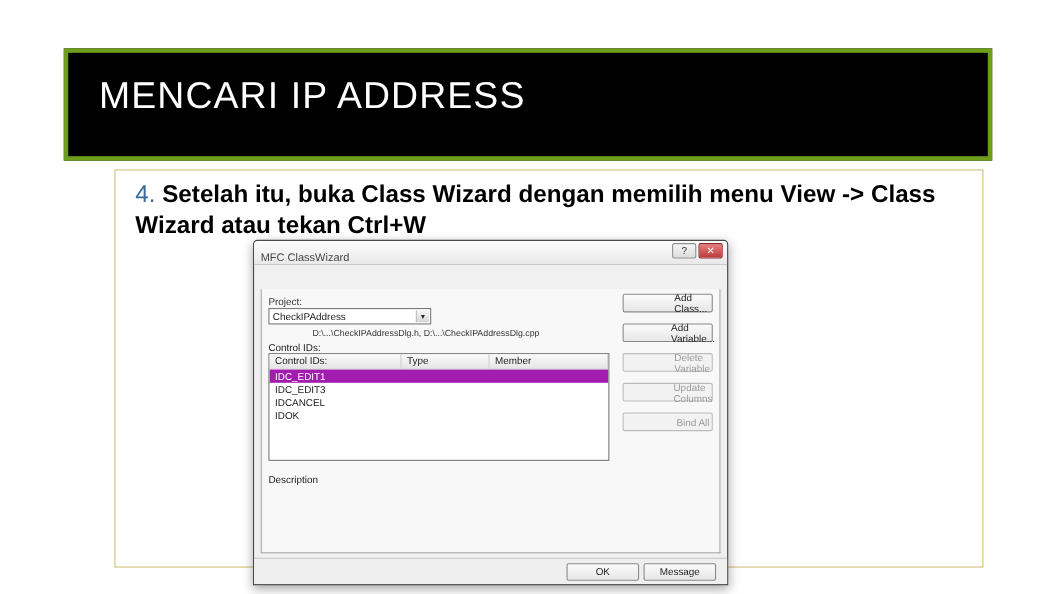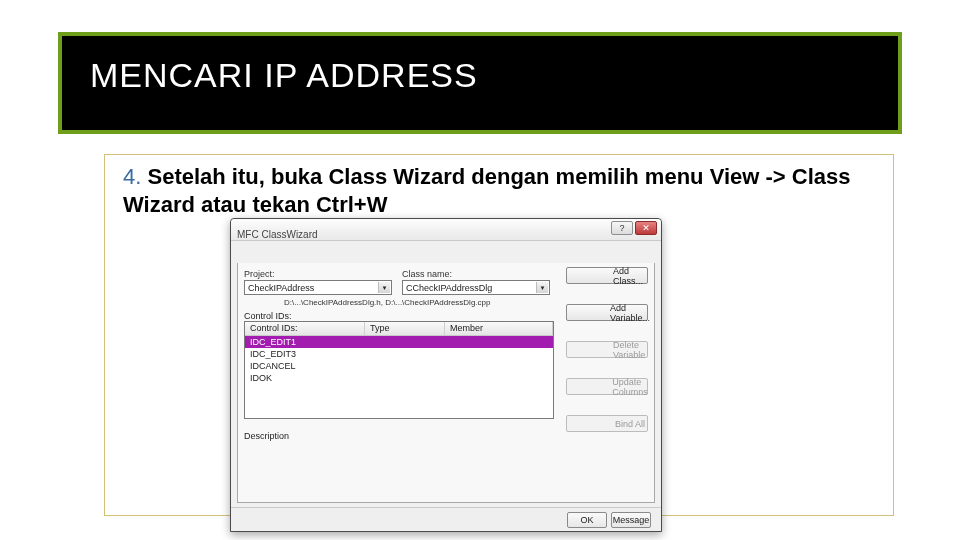--- a/index.html
+++ b/index.html
@@ -7,21 +7,21 @@
     width: 960px;
     height: 540px;
     background: #ffffff;
     font-family: "Segoe UI", Arial, sans-serif;
     position: relative;
     overflow: hidden;
   }
   .slide-header {
     position: absolute;
     left: 58px;
-    top: 32px;
+    top: 44px;
     right: 58px;
     height: 102px;
     background: #000000;
     border: 4px solid #6e9e1a;
     padding: 20px 28px 0 28px;
   }
   .slide-header h1 {
     font-size: 34px;
     font-weight: 400;
     color: #ffffff;
@@ -175,21 +175,21 @@
     font-size: 9px;
     height: 12px;
     display: flex;
     align-items: center;
   }
   .listrow.selected { background: #a21caf; color: #ffffff; }
   .desc-label { font-size: 9px; margin-top: 12px; }
   .sidebtn {
     width: 100%;
     height: 17px;
-    margin-bottom: 20px;
+    margin-bottom: 10px;
     background: linear-gradient(#fafafa,#e7e7e7);
     border: 1px solid #8a8a8a;
     border-radius: 2px;
     font-size: 9px;
     display: flex;
     align-items: center;
     justify-content: center;
     padding-left: 46px;
   }
   .sidebtn.disabled { color: #9a9a9a; border-color: #bcbcbc; background: #f2f2f2; }
@@ -199,21 +199,21 @@
     height: 24px;
     background: #efefef;
     border-top: 1px solid #c9c9c9;
     display: flex;
     align-items: center;
     justify-content: flex-end;
     gap: 4px;
     padding-right: 10px;
   }
   .dlg-btn {
-    width: 40px; height: 16px;
+    width: 66px; height: 16px;
     background: linear-gradient(#fafafa,#e7e7e7);
     border: 1px solid #8a8a8a;
     border-radius: 2px;
     font-size: 9px;
     display:flex;align-items:center;justify-content:center;
   }
 </style>
 </head>
 <body>
 
@@ -239,27 +239,20 @@
 
   <div class="dialog-inner">
 
     <div class="panel">
       <div class="panel-left">
         <div class="row2">
           <div class="field" style="width:148px">
             <label>Project:</label>
             <div class="combobox">
               <span>CheckIPAddress</span>
-              <span class="arrow">▾</span>
-            </div>
-          </div>
-          <div class="field" style="width:148px">
-            <label>Class name:</label>
-            <div class="combobox">
-              <span>CCheckIPAddressDlg</span>
               <span class="arrow">▾</span>
             </div>
           </div>
         </div>
         <div class="pathline">D:\...\CheckIPAddressDlg.h, D:\...\CheckIPAddressDlg.cpp</div>
         <label style="font-size:9px">Control IDs:</label>
         <div class="listbox">
           <div class="listheader">
             <div style="width:120px">Control IDs:</div>
             <div style="width:80px">Type</div>

